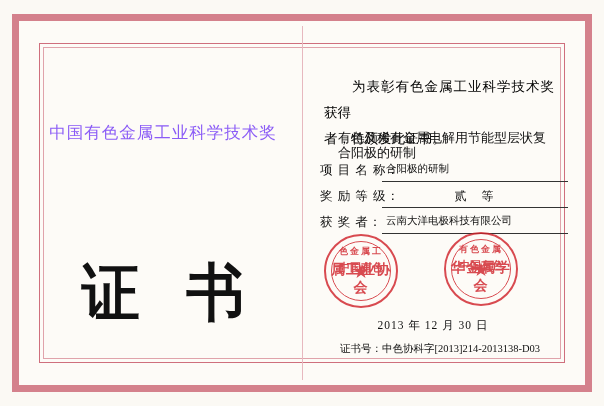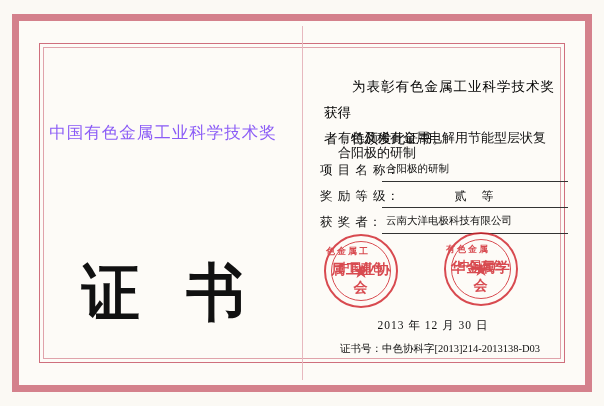--- a/index.html
+++ b/index.html
@@ -188,21 +188,21 @@
     transform: translate(-50%,-50%);
     color: #d0242c;
     font-size: 19px;
     line-height: 1;
   }
   .seal .arc-top {
     position: absolute;
     top: 9px;
     left: 0;
     width: 100%;
-    text-align: left;
+    text-align: center;
     font-size: 9px;
     color: #d0242c;
     letter-spacing: 2px;
     font-weight: bold;
   }
   .seal .arc-bottom {
     position: absolute;
     bottom: 9px;
     left: 0;
     width: 100%;

